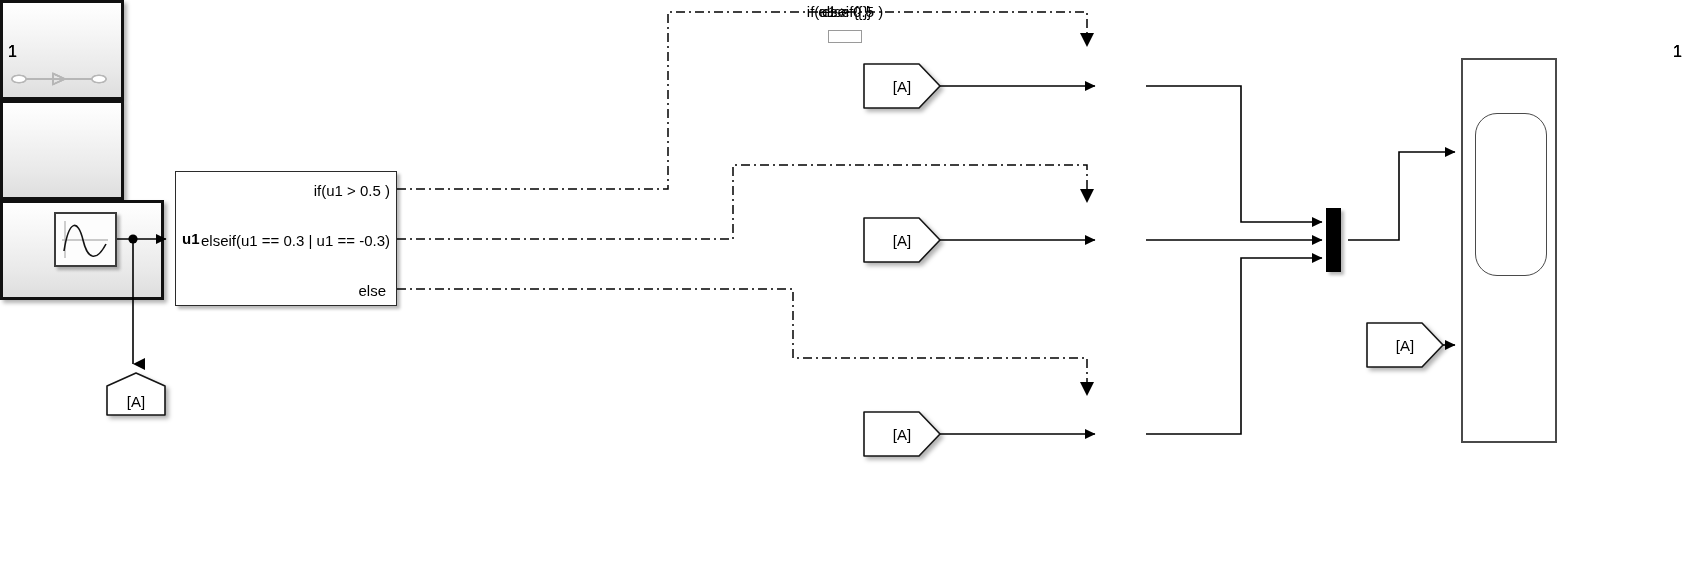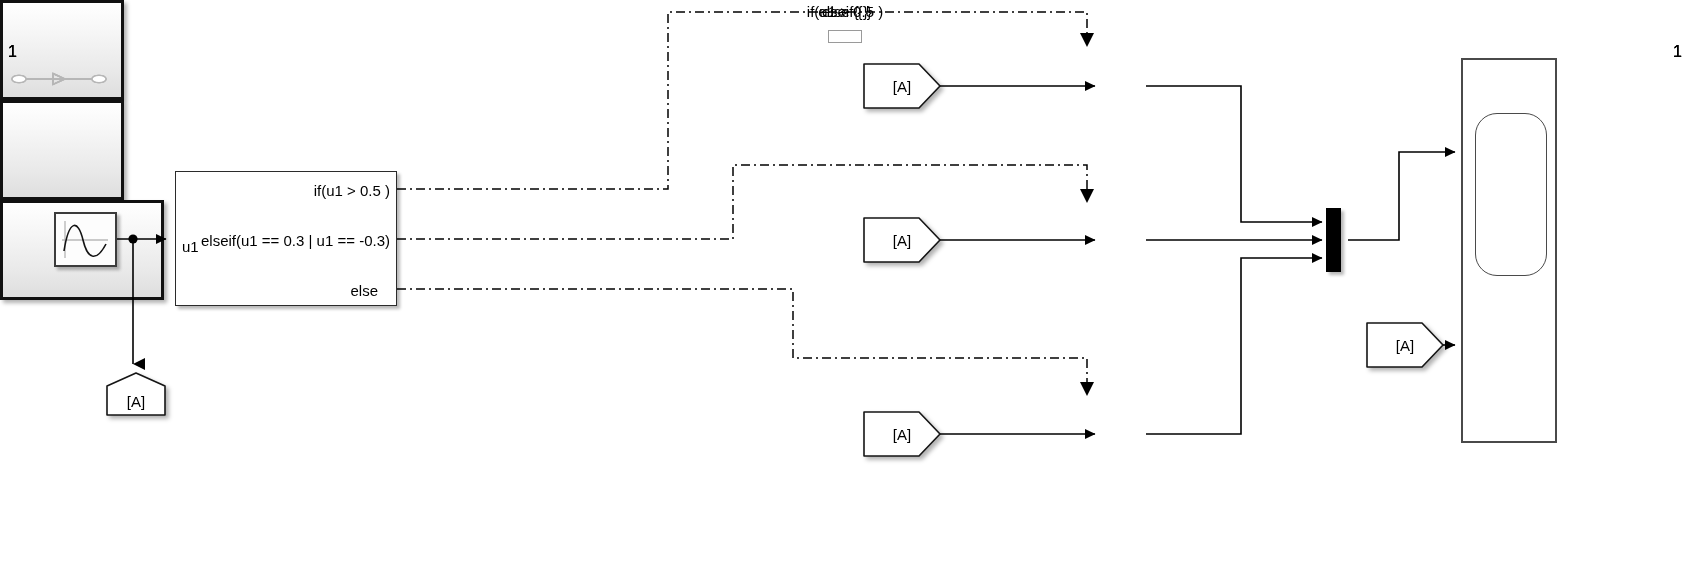--- a/index.html
+++ b/index.html
@@ -227,24 +227,24 @@
   </div>
 
   <div class="tag goto" style="left:106px; top:372px; width:60px; height:44px;">
     <svg width="60" height="44" viewBox="0 0 60 44">
       <path d="M1,43 L1,14 L30,1 L59,14 L59,43 Z" fill="#ffffff" stroke="#151515" stroke-width="1.6" stroke-linejoin="round"></path>
     </svg>
     <span class="tag-text">[A]</span>
   </div>
 
   <div class="blk if-block shadow" style="left:175px; top:171px; width:222px; height:135px;">
-    <span class="if-in-label" style="top:67px;">u1</span>
+    <span class="if-in-label" style="top:59px;font-weight:bold;">u1</span>
     <span class="if-port-label" style="right:6px; top:11px;">if(u1 &gt; 0.5 )</span>
     <span class="if-port-label" style="right:6px; top:61px;text-align:right;">elseif(u1 == 0.3 |  u1 == -0.3)</span>
-    <span class="if-port-label" style="right:18px; top:111px;">else</span>
+    <span class="if-port-label" style="right:10px; top:111px;">else</span>
   </div>
 
   <div class="tag" style="left:863px; top:63px; width:78px; height:46px;">
     <svg width="78" height="46" viewBox="0 0 78 46">
       <path d="M1,1 L56,1 L77,23 L56,45 L1,45 Z" fill="#ffffff" stroke="#151515" stroke-width="1.6" stroke-linejoin="round"></path>
     </svg>
     <span class="tag-text" style="padding-right:14px;">[A]</span>
   </div>
 
   <div class="subsys" style="left:1028px; top:42px; width:118px; height:94px;">

